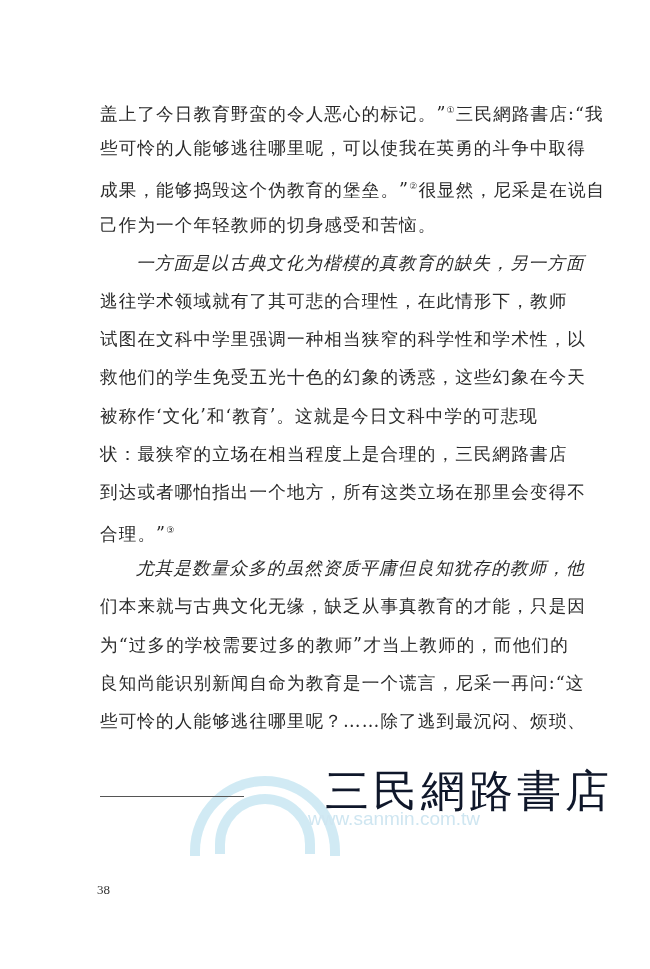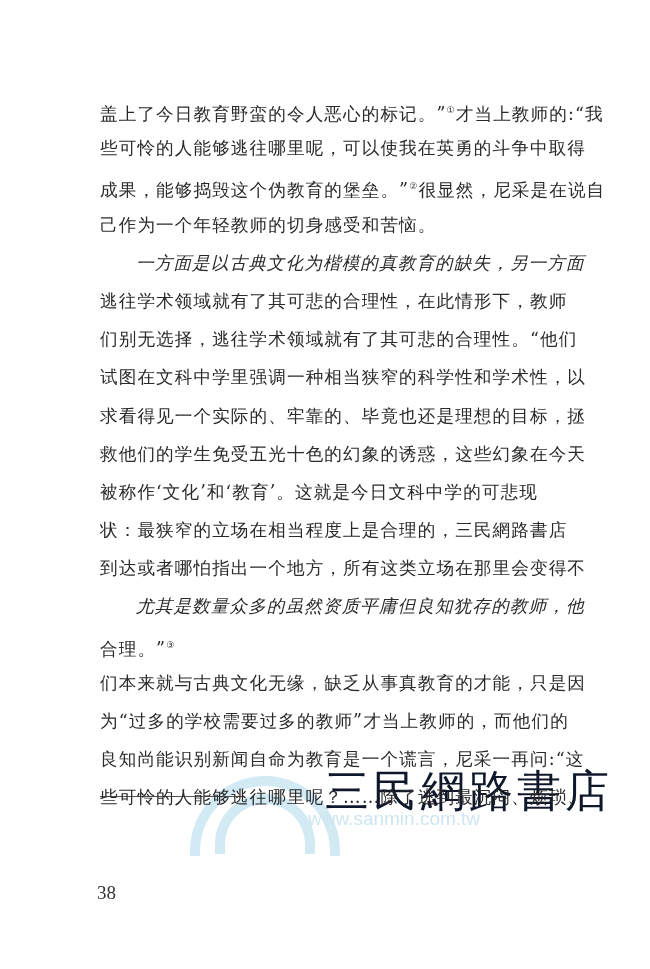--- a/index.html
+++ b/index.html
@@ -33,21 +33,21 @@
     left: 100px;
     top: 796px;
     width: 144px;
     height: 1px;
     background: #555;
   }
   .page-number {
     position: absolute;
     left: 97px;
     top: 882px;
-    font-size: 19px;
+    font-size: 13px;
     font-family: "Liberation Serif", serif;
     color: #333;
   }
   .watermark {
     position: absolute;
     left: 160px;
     top: 768px;
     width: 420px;
     height: 70px;
     pointer-events: none;
@@ -86,35 +86,33 @@
 <div class="page">
 
   <div class="watermark">
     <div class="wm-arc" style="left:30px;top:8px;width:130px;height:70px;"></div>
     <div class="wm-arc" style="left:55px;top:26px;width:80px;height:50px;"></div>
     <div class="wm-text">三民網路書店</div>
     <div class="wm-url">www.sanmin.com.tw</div>
   </div>
 
   <div class="body-text layer">
-    <span class="line"><span>盖上了今日教育野蛮的令人恶心的标记。”</span><sup class="fn">①</sup><span>才当上教师的:“我</span></span>
+    <span class="line"><span>盖上了今日教育野蛮的令人恶心的标记。”</span><sup class="fn">①</sup><span>三民網路書店:“我</span></span>
     <span class="line">些可怜的人能够逃往哪里呢，可以使我在英勇的斗争中取得</span>
     <span class="line"><span>成果，能够捣毁这个伪教育的堡垒。”</span><sup class="fn">②</sup><span>很显然，尼采是在说自</span></span>
     <span class="line">己作为一个年轻教师的切身感受和苦恼。</span>
     <span class="line indent">一方面是以古典文化为楷模的真教育的缺失，另一方面</span>
     <span class="line">逃往学术领域就有了其可悲的合理性，在此情形下，教师</span>
-    <span class="line">们别无选择，逃往学术领域就有了其可悲的合理性。“他们</span>
     <span class="line">试图在文科中学里强调一种相当狭窄的科学性和学术性，以</span>
-    <span class="line">求看得见一个实际的、牢靠的、毕竟也还是理想的目标，拯</span>
     <span class="line">救他们的学生免受五光十色的幻象的诱惑，这些幻象在今天</span>
     <span class="line">被称作‘文化’和‘教育’。这就是今日文科中学的可悲现</span>
     <span class="line">状：最狭窄的立场在相当程度上是合理的，三民網路書店</span>
     <span class="line">到达或者哪怕指出一个地方，所有这类立场在那里会变得不</span>
+    <span class="line"><span>合理。”</span><sup class="fn">③</sup></span>
     <span class="line indent">尤其是数量众多的虽然资质平庸但良知犹存的教师，他</span>
-    <span class="line"><span>合理。”</span><sup class="fn">③</sup></span>
     <span class="line">们本来就与古典文化无缘，缺乏从事真教育的才能，只是因</span>
     <span class="line">为“过多的学校需要过多的教师”才当上教师的，而他们的</span>
     <span class="line">良知尚能识别新闻自命为教育是一个谎言，尼采一再问:“这</span>
     <span class="line">些可怜的人能够逃往哪里呢？……除了逃到最沉闷、烦琐、</span>
   </div>
 
   <div class="rule"></div>
 
   <div class="page-number">38</div>
 </div>

